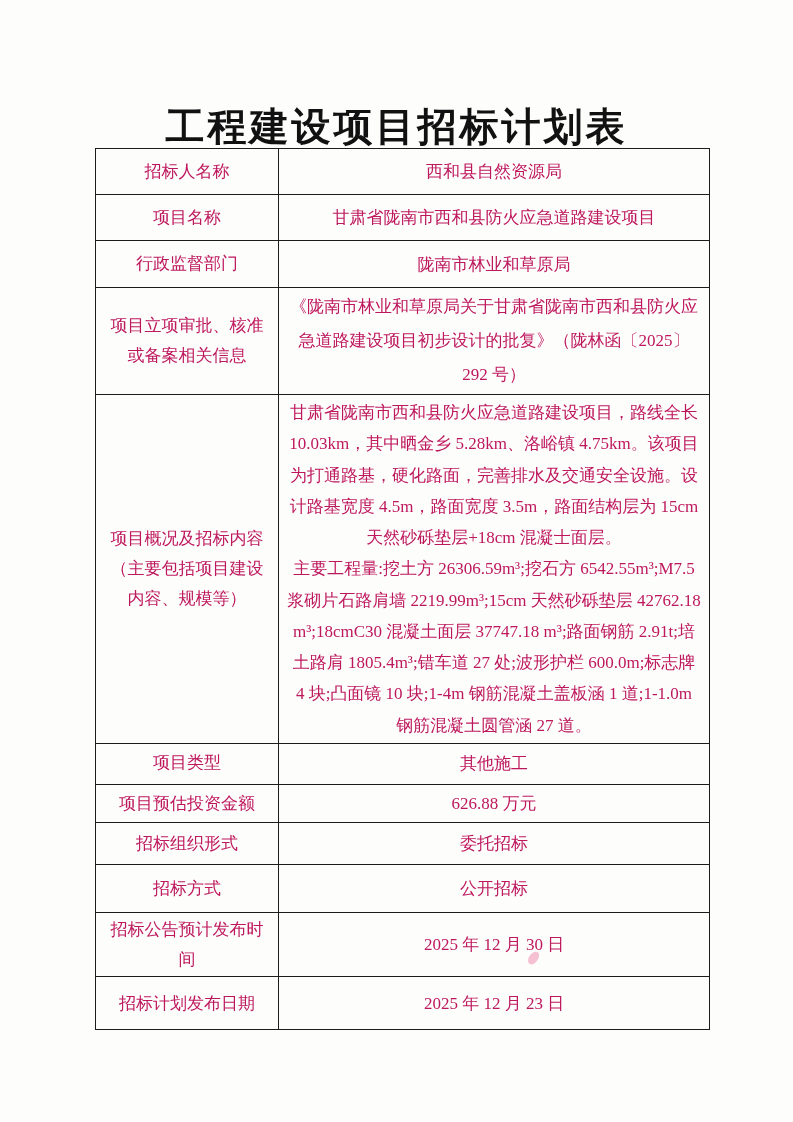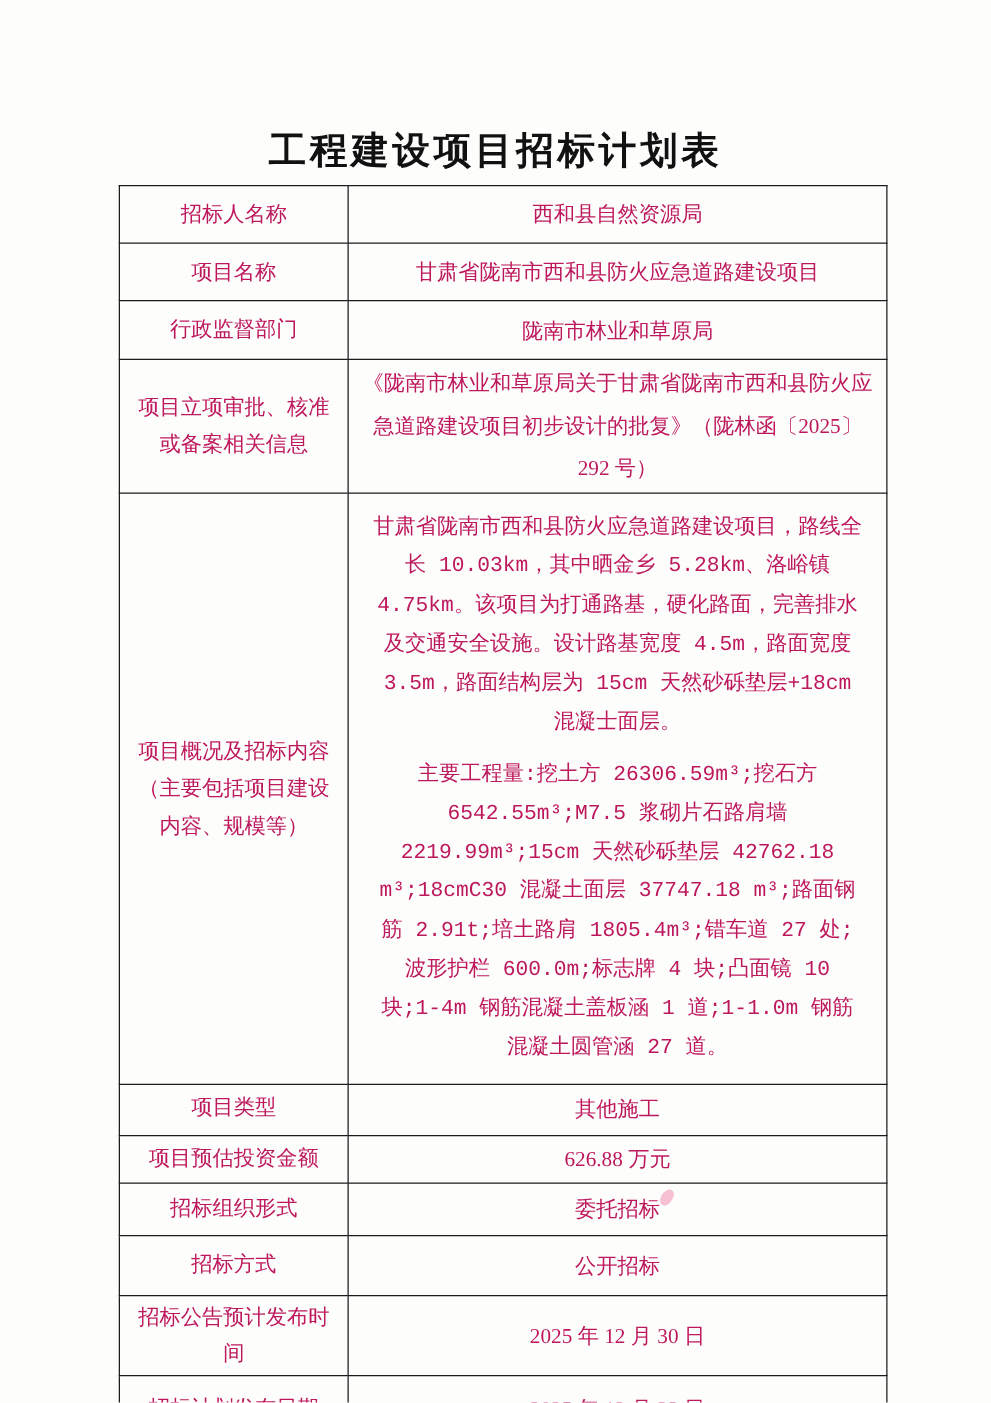--- a/index.html
+++ b/index.html
@@ -13,21 +13,21 @@
     position: relative;
     width: 793px; height: 1122px;
     background: #fdfdfc;
     overflow: hidden;
   }
   .doc-title {
     position: absolute;
     top: 100px; left: 0;
     width: 100%;
     text-align: center;
-    font-size: 30px;
+    font-size: 39px;
     font-weight: 700;
     letter-spacing: 3px;
     color: #111;
   }
   table.plan-table {
     position: absolute;
     left: 95px; top: 148px;
     width: 614px;
     border-collapse: collapse;
     table-layout: fixed;
@@ -63,21 +63,21 @@
     text-align: center;
     line-height: 2.0;
     padding: 2px 10px;
   }
   td.overview-cell {
     text-align: justify;
     vertical-align: top;
     padding: 8px 8px 6px 12px;
     line-height: 1.84;
   }
-  td.overview-cell .para { margin: 10px; font-family: Liberation Mono, monospace; }
+  td.overview-cell .para { margin: 0; }
   .pink-mark {
     position: absolute;
     left: 529px; top: 951px;
     width: 9px; height: 14px;
     background: #f3b6ca;
     border-radius: 60% 40% 55% 45%;
     transform: rotate(28deg);
     opacity: 0.85;
   }
 </style>

